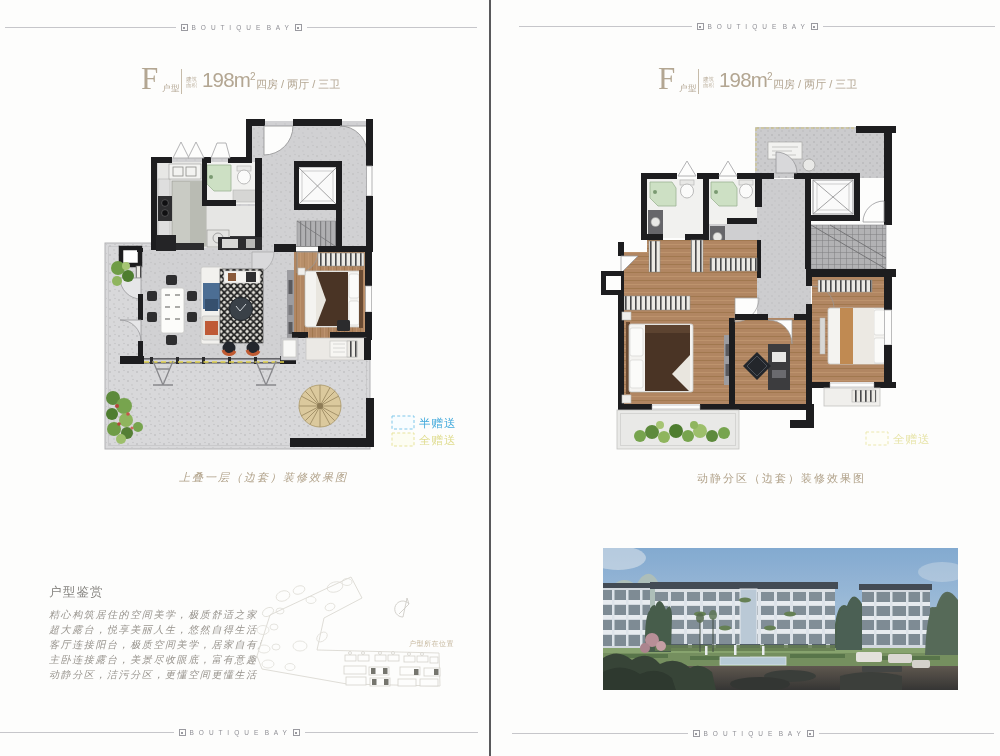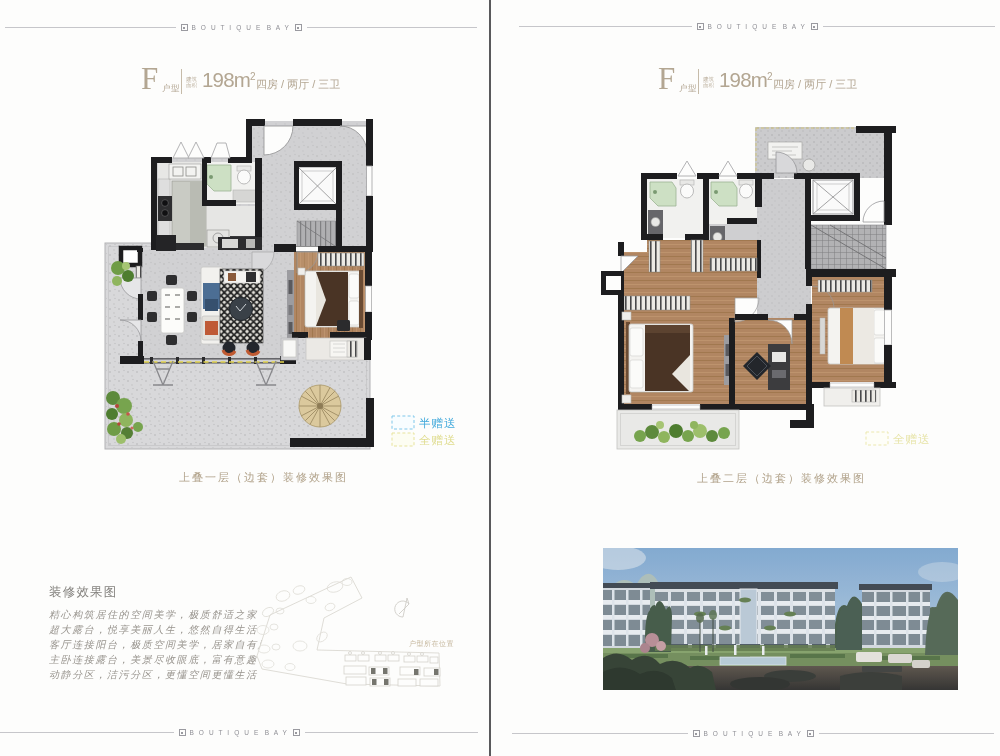--- a/index.html
+++ b/index.html
@@ -68,25 +68,25 @@
 
 <div class="abs" style="left:658px;top:68px;width:250px;height:30px;color:#b3a692;">
   <span style="font-family:'Liberation Serif',serif;font-size:31px;line-height:24px;position:absolute;left:0;top:-1px;">F</span>
   <span style="position:absolute;left:21px;top:15px;font-size:8.5px;letter-spacing:0.5px;">户型</span>
   <span style="position:absolute;left:40px;top:1px;width:1px;height:25px;background:#c6bba9;"></span>
   <span style="position:absolute;left:45px;top:9px;font-size:5.5px;line-height:5.5px;color:#beb2a0;">建筑<br>面积</span>
   <span style="position:absolute;left:61px;top:0px;font-size:20.5px;letter-spacing:-0.8px;">198m<span style="font-size:10px;vertical-align:7px;letter-spacing:0;">2</span></span>
   <span style="position:absolute;left:115px;top:9px;font-size:11px;letter-spacing:0px;">四房 / 两厅 / 三卫</span>
 </div>
 
-<div class="cap" style="left:179px;top:470px;">上叠一层（边套）装修效果图</div>
-
-<div class="cap" style="left:697px;top:471px;">上叠二层（边套）装修效果图</div>
-
-<div class="abs" style="left:49px;top:584px;font-size:12.5px;color:#85837f;letter-spacing:1.2px;">装修效果图</div>
+<div class="cap" style="left:179px;top:470px;font-style:italic;">上叠一层（边套）装修效果图</div>
+
+<div class="cap" style="left:697px;top:471px;">动静分区（边套）装修效果图</div>
+
+<div class="abs" style="left:49px;top:584px;font-size:12.5px;color:#85837f;letter-spacing:1.2px;">户型鉴赏</div>
 <div class="abs" style="left:49px;top:607px;font-size:10px;line-height:15px;color:#98948e;letter-spacing:1.6px;font-style:italic;">
 精心构筑居住的空间美学，极质舒适之家<br>
 超大露台，悦享美丽人生，悠然自得生活<br>
 客厅连接阳台，极质空间美学，居家自有风景<br>
 主卧连接露台，美景尽收眼底，富有意趣<br>
 动静分区，洁污分区，更懂空间更懂生活
 </div>
 
 <svg class="abs" style="left:85px;top:108px;filter:blur(0.35px);" width="380" height="352" viewBox="85 108 380 352">
 <defs>

